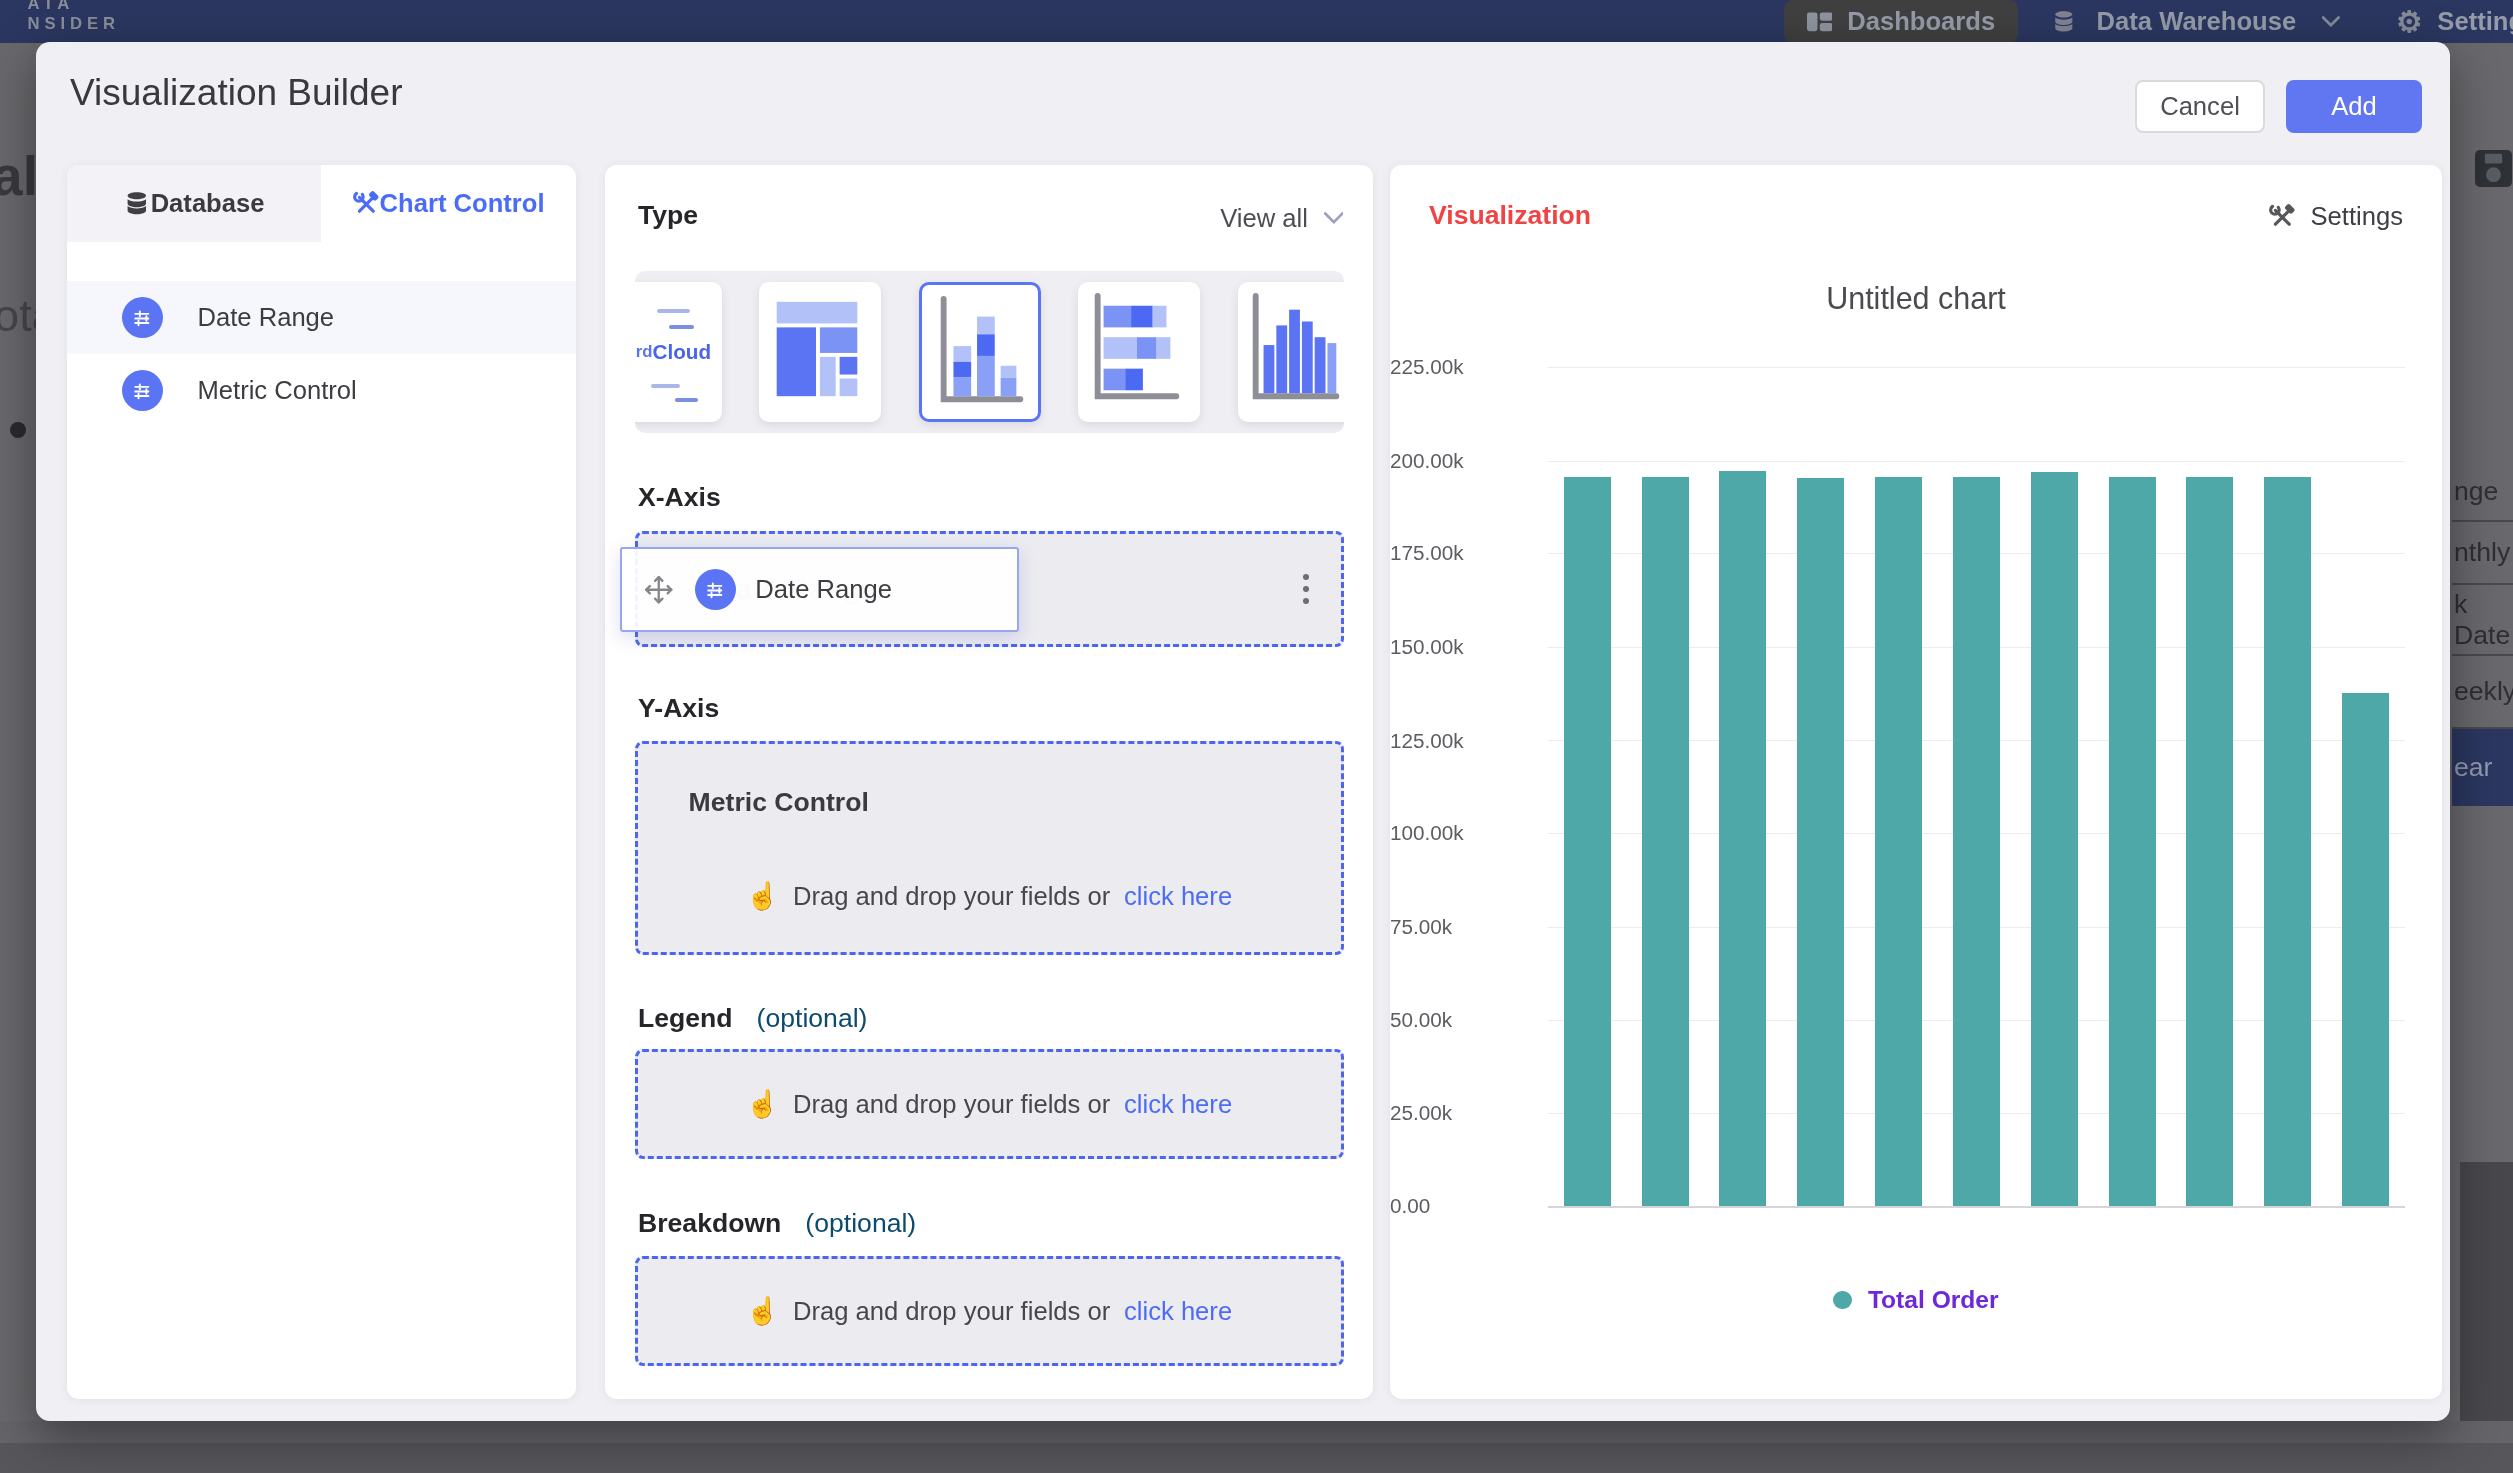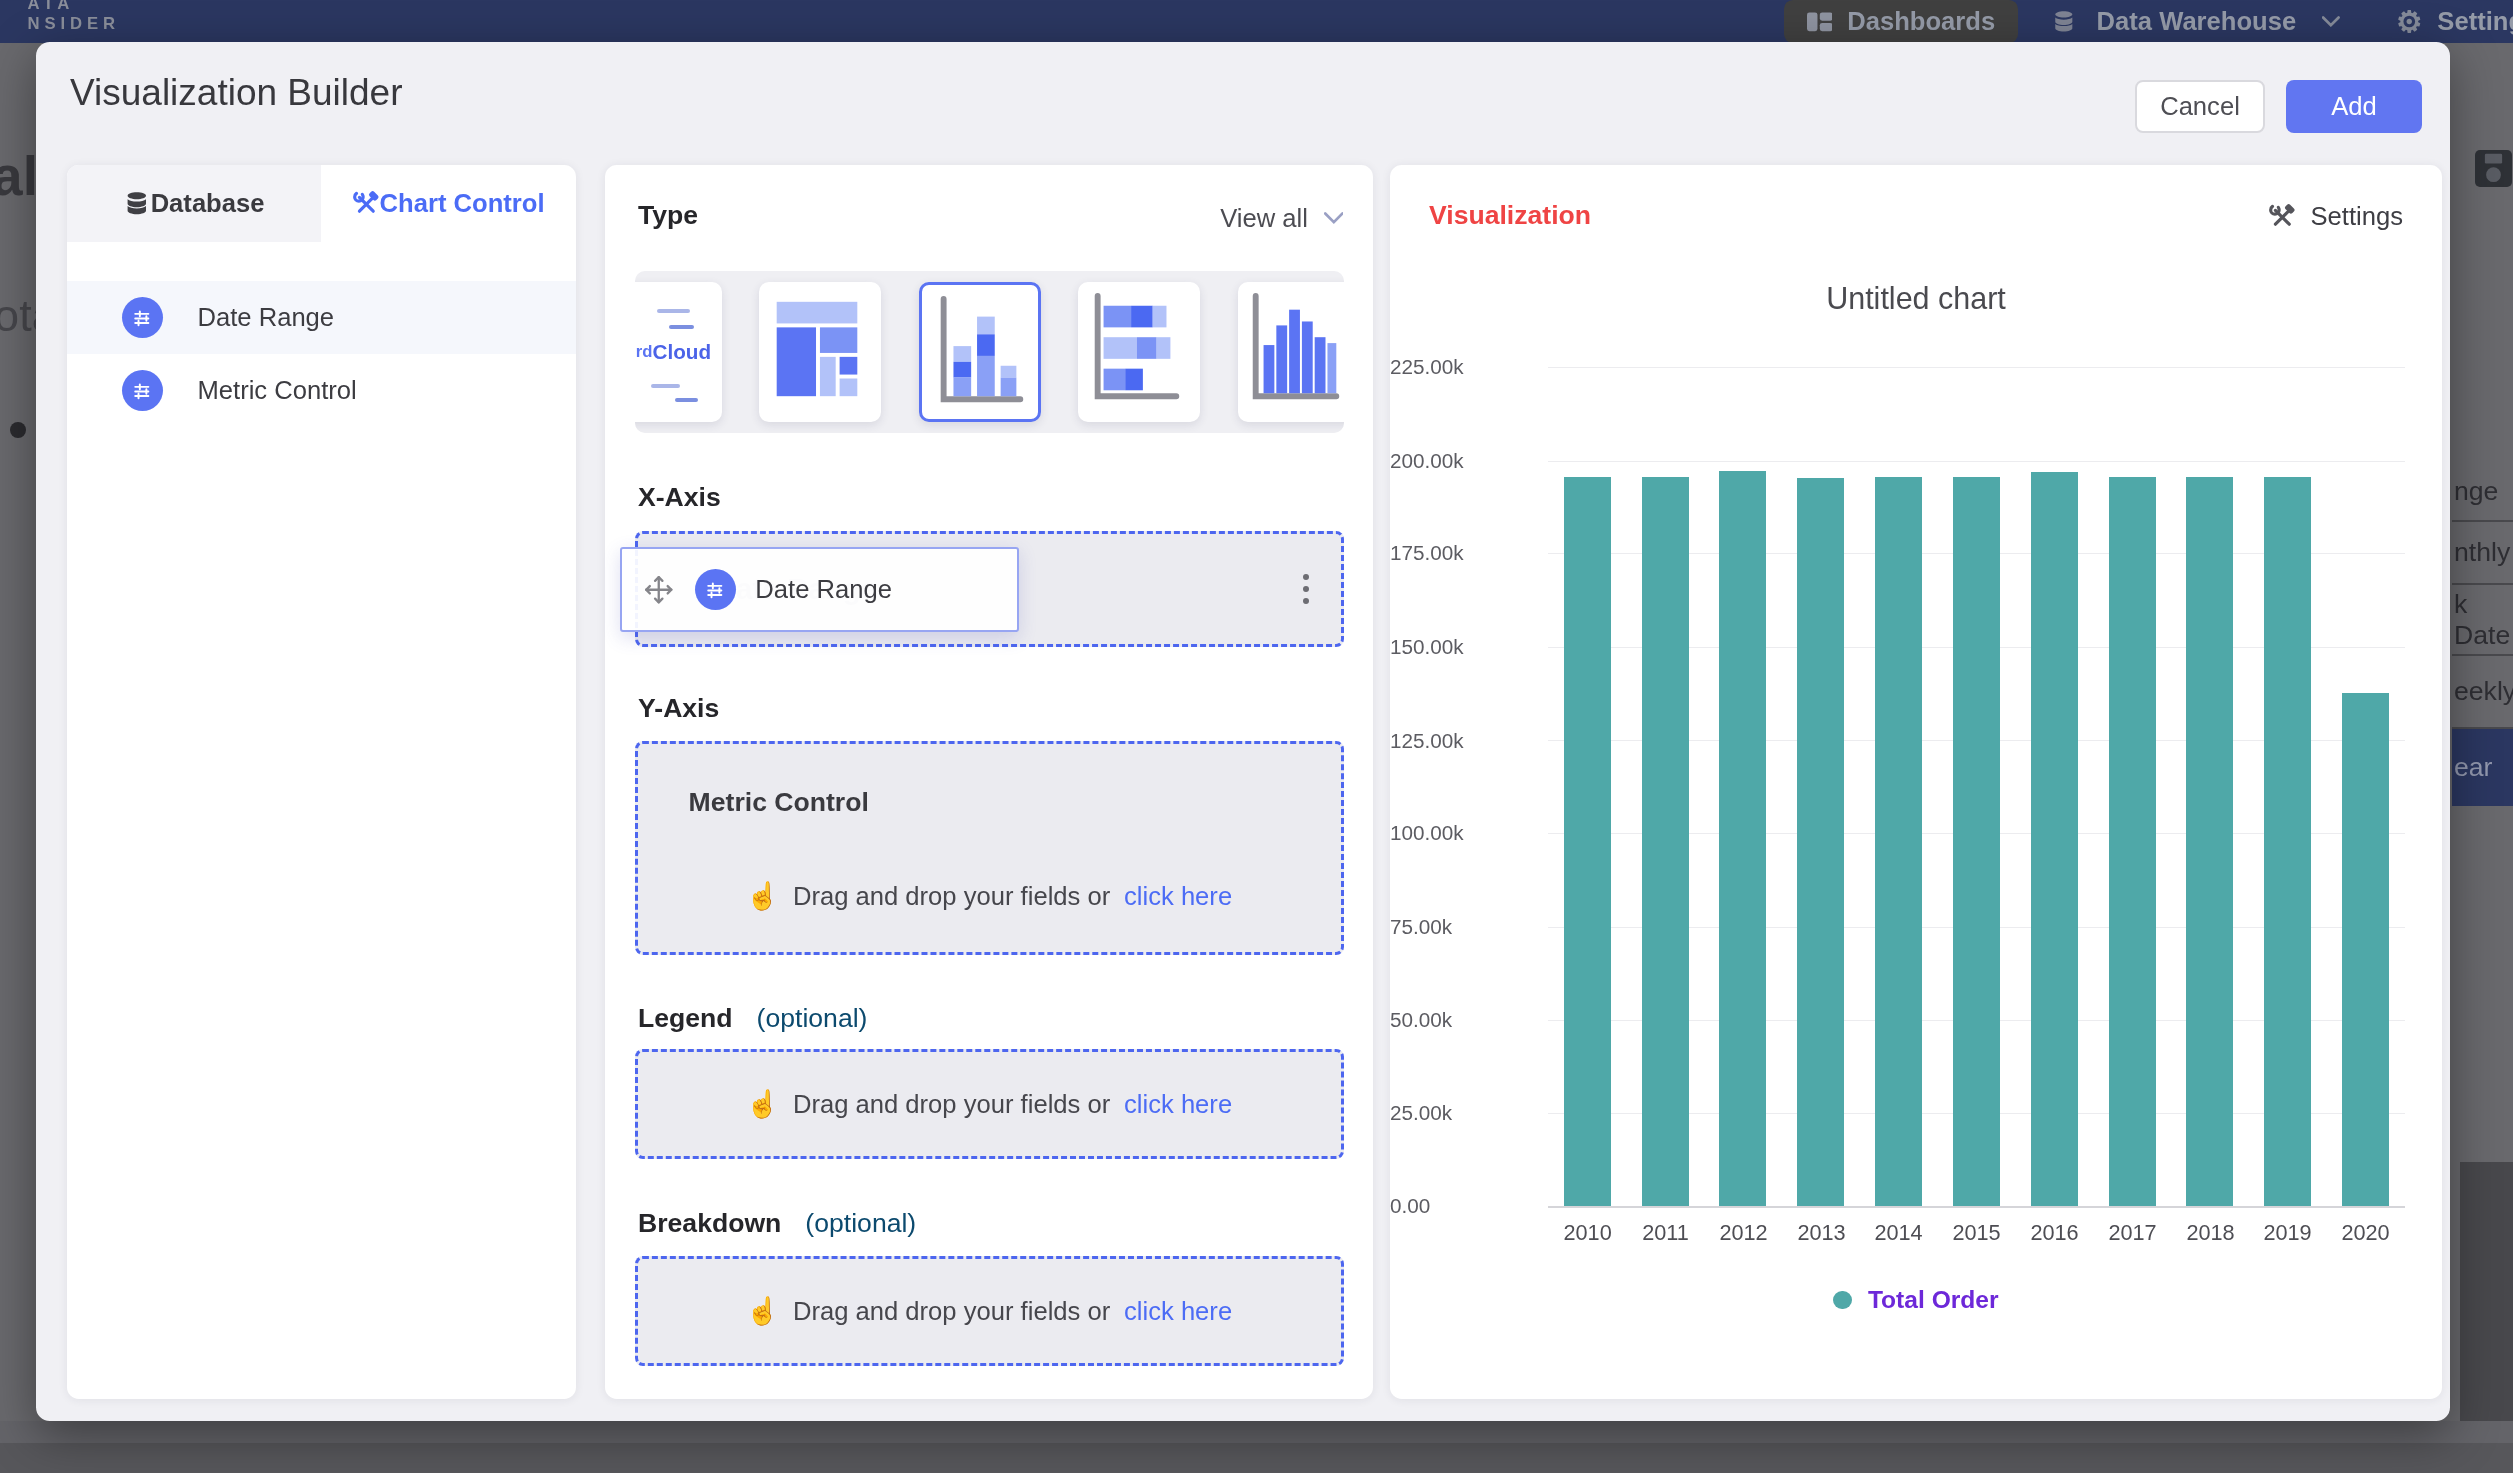--- a/index.html
+++ b/index.html
@@ -398,32 +398,19 @@
         <div class="bar" style="left: 171px; height: 735px; background: rgb(79, 168, 168);"></div>
         <div class="bar" style="left: 249px; height: 728px; background: rgb(79, 168, 168);"></div>
         <div class="bar" style="left: 327px; height: 729px; background: rgb(79, 168, 168);"></div>
         <div class="bar" style="left: 405px; height: 729px; background: rgb(79, 168, 168);"></div>
         <div class="bar" style="left: 483px; height: 734px; background: rgb(79, 168, 168);"></div>
         <div class="bar" style="left: 561px; height: 729px; background: rgb(79, 168, 168);"></div>
         <div class="bar" style="left: 638px; height: 729px; background: rgb(79, 168, 168);"></div>
         <div class="bar" style="left: 716px; height: 729px; background: rgb(79, 168, 168);"></div>
         <div class="bar" style="left: 794px; height: 513px; background: rgb(79, 168, 168);"></div>
       </div>
-    <div id="xlabels">
-        <div class="xtick" style="left: -4.9px;">2010</div>
-        <div class="xtick" style="left: 73px;">2011</div>
-        <div class="xtick" style="left: 151px;">2012</div>
-        <div class="xtick" style="left: 229px;">2013</div>
-        <div class="xtick" style="left: 306px;">2014</div>
-        <div class="xtick" style="left: 384px;">2015</div>
-        <div class="xtick" style="left: 462px;">2016</div>
-        <div class="xtick" style="left: 540px;">2017</div>
-        <div class="xtick" style="left: 618px;">2018</div>
-        <div class="xtick" style="left: 695px;">2019</div>
-        <div class="xtick" style="left: 773px;">2020</div>
-      </div>
     <div id="legend-row">
       <span id="legend-dot" style="background: rgb(79, 168, 168);"></span>
       <span id="legend-name">Total Order</span>
     </div>
   </div>
 </div>
 
 
 </body></html>

